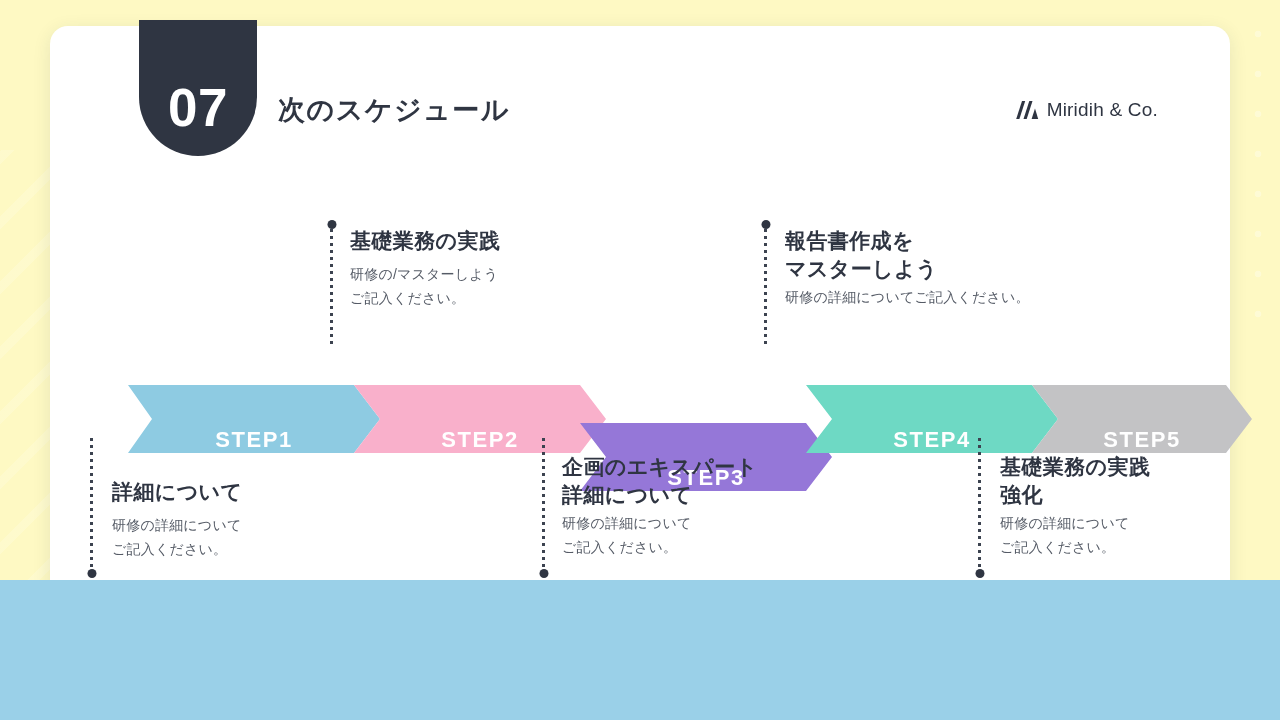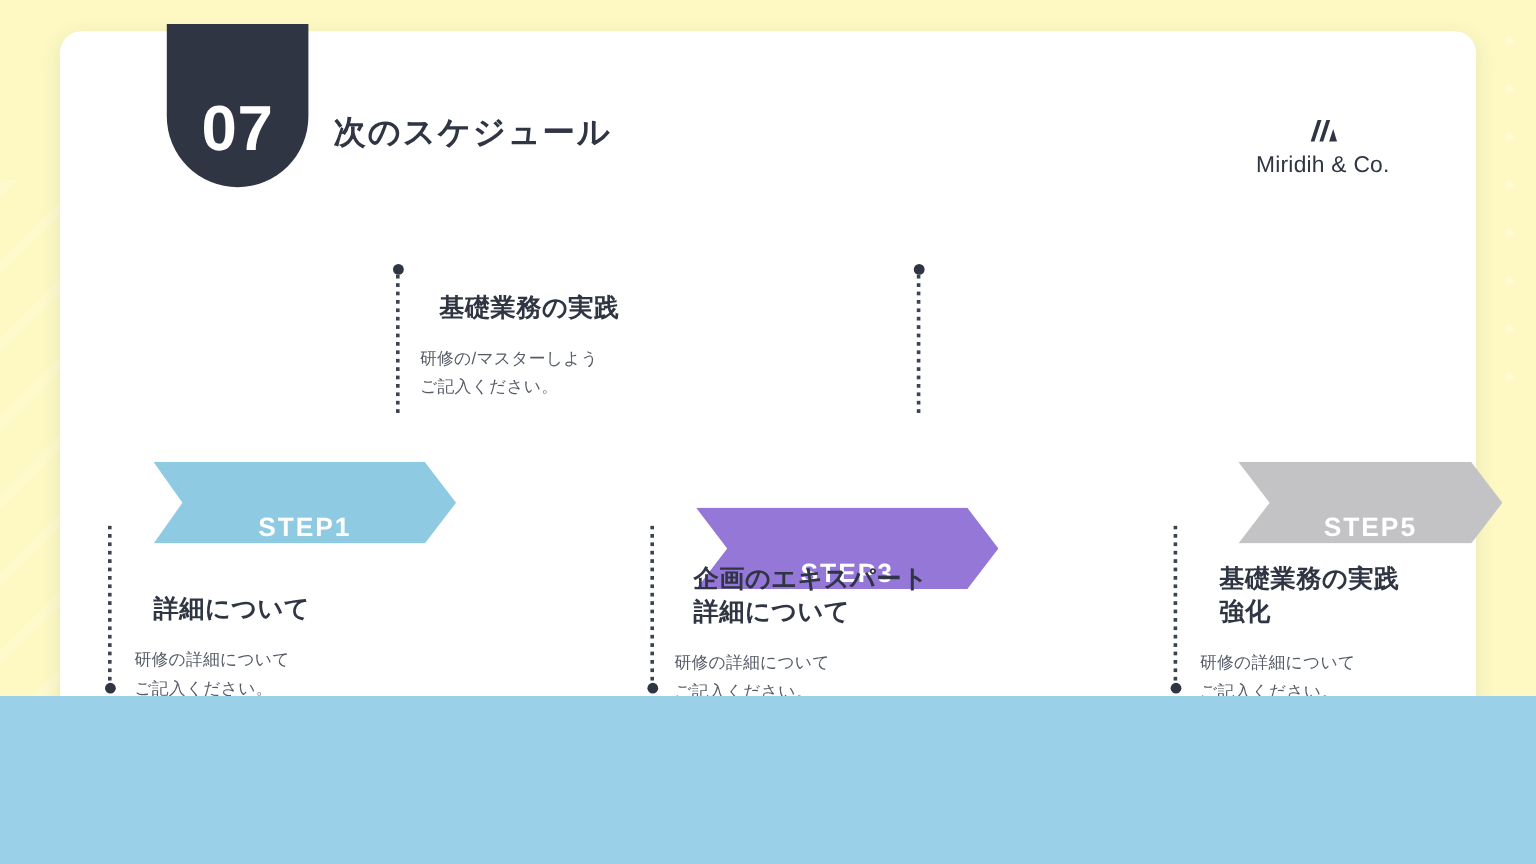--- a/index.html
+++ b/index.html
@@ -96,21 +96,20 @@
     white-space: nowrap;
   }
 
   .brand {
     position: absolute;
     right: 72px;
     top: 73px;
     display: flex;
     align-items: center;
     gap: 8px;
-    flex-direction: column;
   }
   .brand-mark {
     display: block;
   }
   .brand-name {
     font-size: 19px;
     color: #2f3542;
     letter-spacing: 0.2px;
     white-space: nowrap;
   }
@@ -168,21 +167,21 @@
   .block {
     position: absolute;
   }
   .block-title {
     font-size: 21px;
     font-weight: bold;
     color: #2f3542;
     line-height: 1.34;
     letter-spacing: 0.4px;
     white-space: pre-line;
-    margin: 16px;
+    margin: 0;
   }
   .block-body {
     font-size: 14px;
     color: #555b66;
     line-height: 1.68;
     letter-spacing: 0.2px;
     white-space: pre-line;
     margin: 8px 0 0 0;
   }
   .block.tight .block-body { margin-top: 3px; }
@@ -211,25 +210,31 @@
       </svg>
       <span class="brand-name">Miridih &amp; Co.</span>
     </div>
 
     <div class="chevron-band">
 
       <div class="chev chev-mid" style="left:0px; width:252px; background:#8ecbe2; clip-path:polygon(0 0, 226px 0, 252px 50%, 226px 100%, 0 100%, 24px 50%);">
         <span>STEP1</span>
       </div>
 
+      <div class="chev chev-mid" style="left:226px; width:252px; background:#f9b0cb;">
+        <span>STEP2</span>
+      </div>
 
       <div class="chev chev-mid" style="left:452px; width:252px; background:#9577d8;margin-top:38px;">
         <span>STEP3</span>
       </div>
 
+      <div class="chev chev-mid" style="left:678px; width:252px; background:#6ed9c4;">
+        <span>STEP4</span>
+      </div>
 
       <div class="chev chev-mid" style="left:904px; width:220px; background:#c3c3c5; clip-path:polygon(0 0, 194px 0, 220px 50%, 194px 100%, 0 100%, 26px 50%);">
         <span>STEP5</span>
       </div>
 
     </div>
 
     <div class="connector up" style="left:280px; top:196px; height:124px;">
         <div class="cap"></div>
       </div>
@@ -247,20 +252,23 @@
         <div class="cap"></div>
       </div>
 
     <div class="block" style="left:300px; top:201px; width:230px;">
       <p class="block-title">基礎業務の実践</p>
       <p class="block-body">研修の/マスターしよう
 ご記入ください。</p>
     </div>
 
     <div class="block tight" style="left:735px; top:201px; width:310px;">
+      <p class="block-title">報告書作成を
+マスターしよう</p>
+      <p class="block-body">研修の詳細についてご記入ください。</p>
     </div>
 
     <div class="block" style="left:62px; top:452px; width:240px;">
       <p class="block-title">詳細について</p>
       <p class="block-body">研修の詳細について
 ご記入ください。</p>
     </div>
 
     <div class="block tight" style="left:512px; top:427px; width:270px;">
       <p class="block-title">企画のエキスパート

